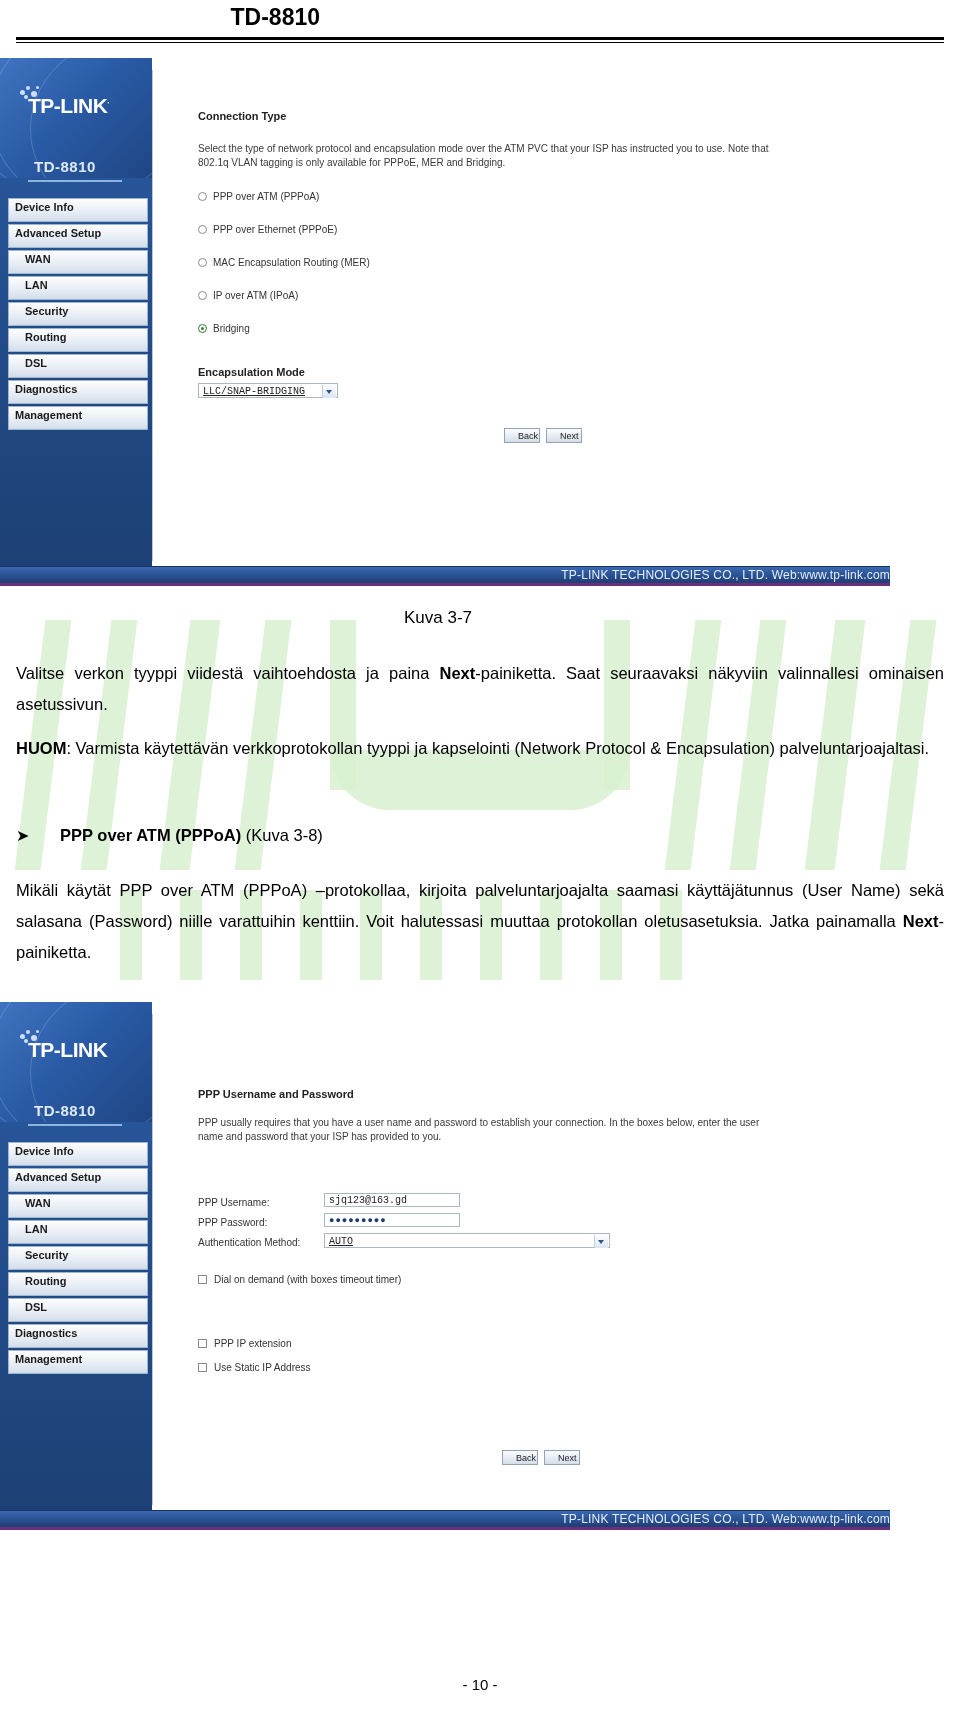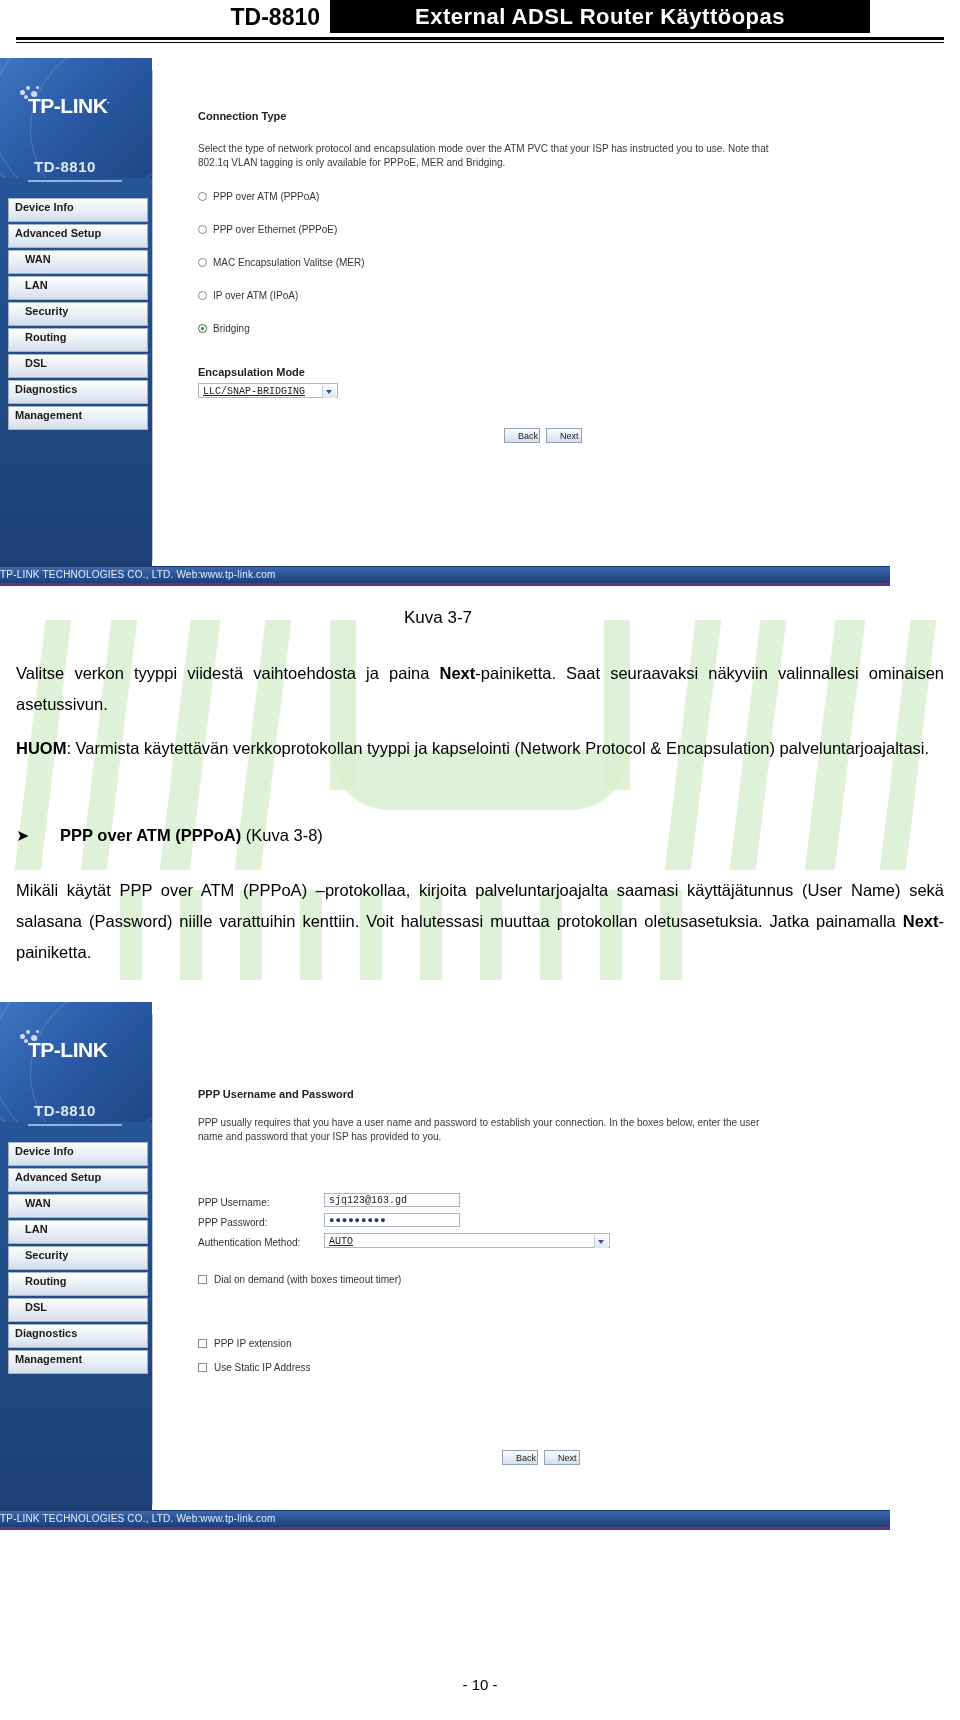--- a/index.html
+++ b/index.html
@@ -151,22 +151,22 @@
     box-sizing:border-box;
     padding-left:13px;
   }
 
   .shot-footer{
     position:absolute;left:0;right:0;bottom:0;height:16px;
     background:linear-gradient(180deg,#3a69b2 0%,#2a5293 50%,#1e3d73 100%);
     border-top:1px solid #1a3464;
   }
   .shot-footer span{
-    display:block;text-align:left;line-height:16px;
-    font-size:10px;color:#e6eefb;letter-spacing:.2px;white-space:nowrap;
+    display:block;text-align:right;line-height:16px;
+    font-size:12px;color:#e6eefb;letter-spacing:.2px;white-space:nowrap;padding-left:24px;
   }
   .shot-footline{
     position:absolute;left:0;right:0;bottom:-3px;height:3px;background:#6e2f7a;
   }
 
   
   .caption{
     position:absolute;width:876px;text-align:center;z-index:4;
     font-size:17px;color:#000;font-family:"Liberation Sans", sans-serif;
   }
@@ -212,21 +212,20 @@
   <div class="wm-letter" style="left:360px;top:290px;width:22px;height:90px;"></div>
   <div class="wm-letter" style="left:420px;top:290px;width:22px;height:90px;"></div>
   <div class="wm-letter" style="left:480px;top:290px;width:22px;height:90px;"></div>
   <div class="wm-letter" style="left:540px;top:290px;width:22px;height:90px;"></div>
   <div class="wm-letter" style="left:600px;top:290px;width:22px;height:90px;"></div>
   <div class="wm-letter" style="left:660px;top:290px;width:22px;height:90px;"></div>
 </div>
 
 <div class="page-header">
   <div class="hdr-model">TD-8810</div>
-  <div class="hdr-title">External  ADSL  Router  Käyttöopas</div>
   <div class="hdr-rule1"></div>
   <div class="hdr-rule2"></div>
 </div>
 
 <div class="shot" id="shot1" style="left:0;top:58px;width:890px;height:525px;">
 
   <div class="lbar">
     <div class="lbar-grad">
       <div class="swoosh" style="left:-40px;top:-70px;width:230px;height:210px;"></div>
       <div class="swoosh" style="left:-10px;top:-40px;width:210px;height:190px;"></div>
@@ -265,21 +264,21 @@
       <div class="sec-desc" style="left:46px;top:84px;">Select the type of network protocol and encapsulation mode over the ATM PVC that your ISP has instructed you to use. Note that</div>
       <div class="sec-desc" style="left:46px;top:98px;">802.1q VLAN tagging is only available for PPPoE, MER and Bridging.</div>
 
       <div class="opt" style="left:46px;top:133px;">
         <span class="radio"></span><span>PPP over ATM (PPPoA)</span>
       </div>
       <div class="opt" style="left:46px;top:166px;">
         <span class="radio"></span><span>PPP over Ethernet (PPPoE)</span>
       </div>
       <div class="opt" style="left:46px;top:199px;">
-        <span class="radio"></span><span>MAC Encapsulation Valitse (MER)</span>
+        <span class="radio"></span><span>MAC Encapsulation Routing (MER)</span>
       </div>
       <div class="opt" style="left:46px;top:232px;">
         <span class="radio"></span><span>IP over ATM (IPoA)</span>
       </div>
       <div class="opt" style="left:46px;top:265px;">
         <span class="radio on"></span><span>Bridging</span>
       </div>
 
       <div class="sec-title" style="left:46px;top:308px;">Encapsulation Mode</div>
       <div class="selbox" style="left:46px;top:325px;width:140px;">

